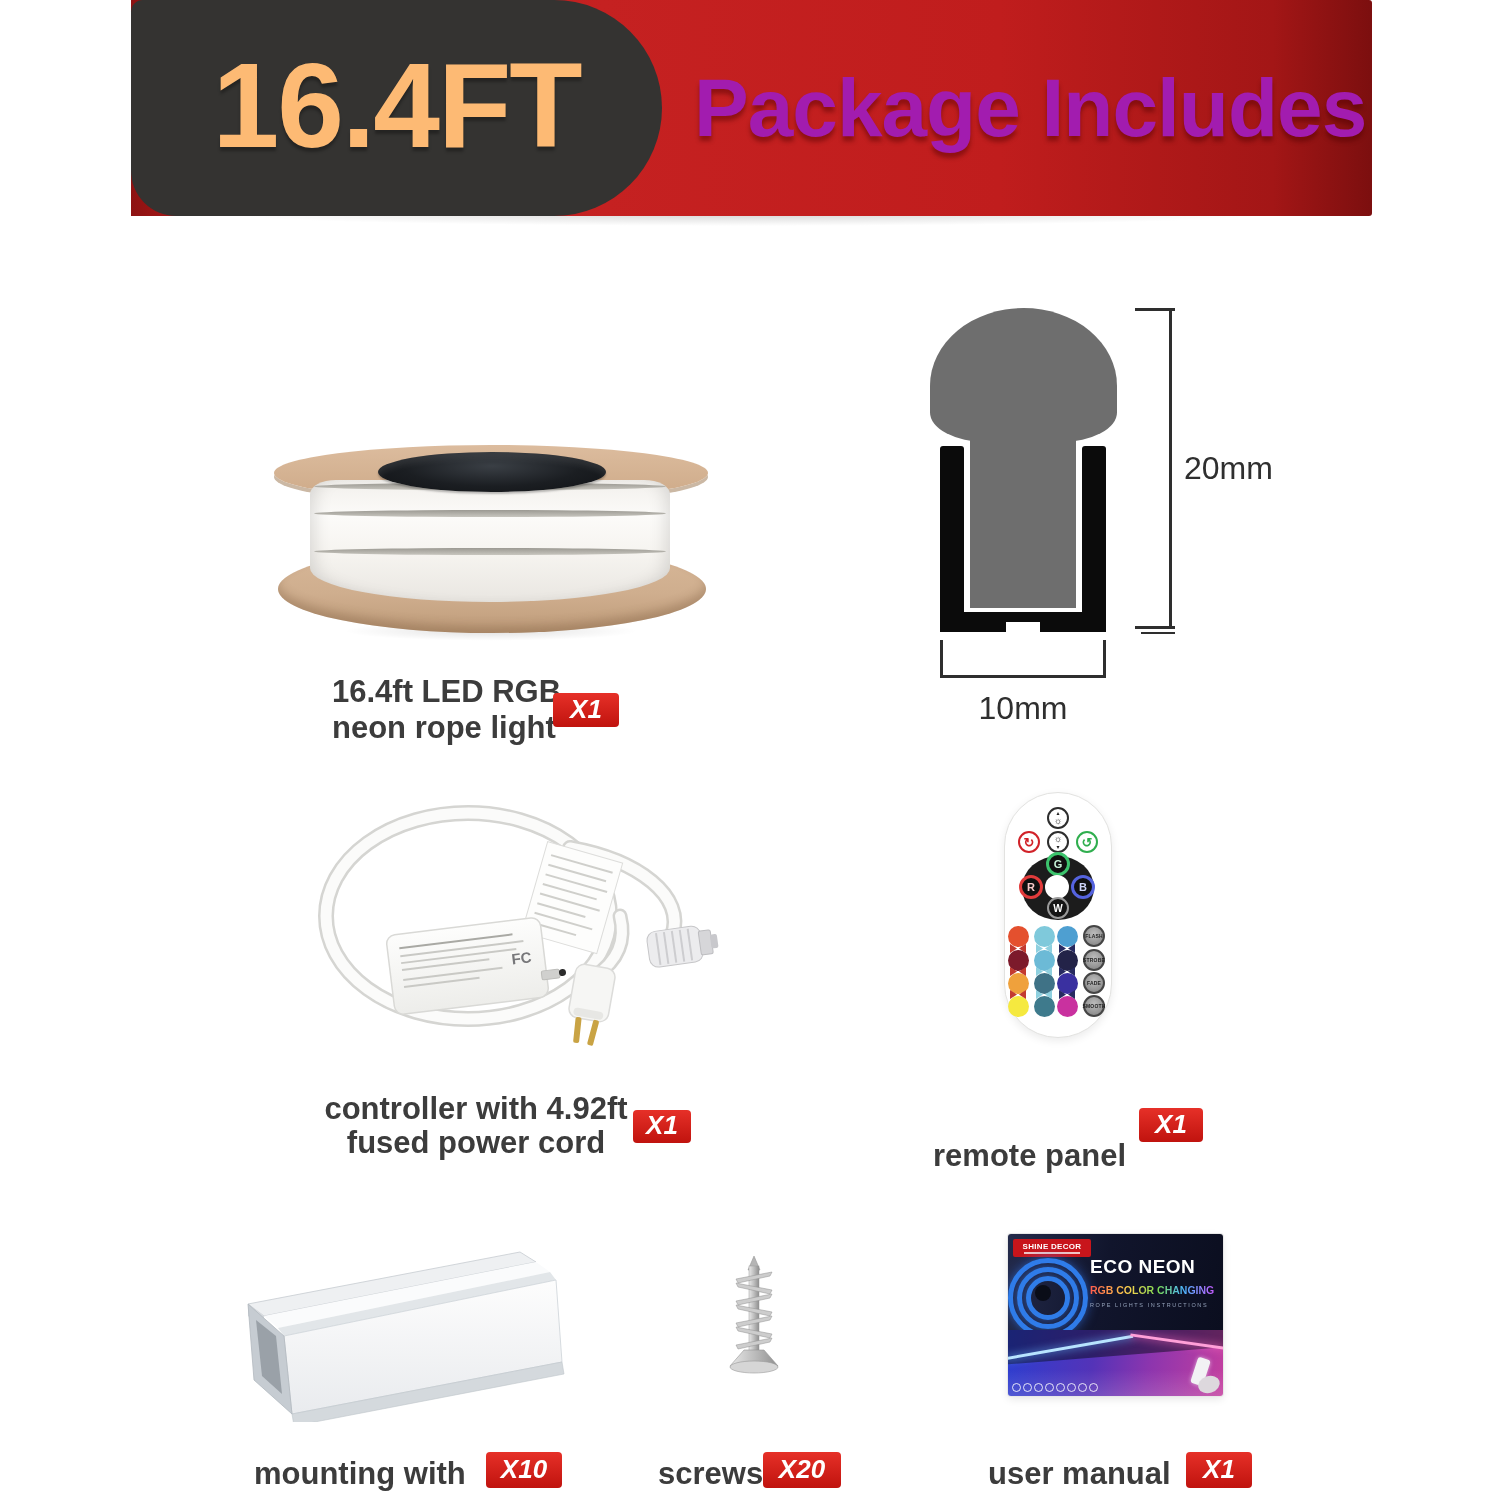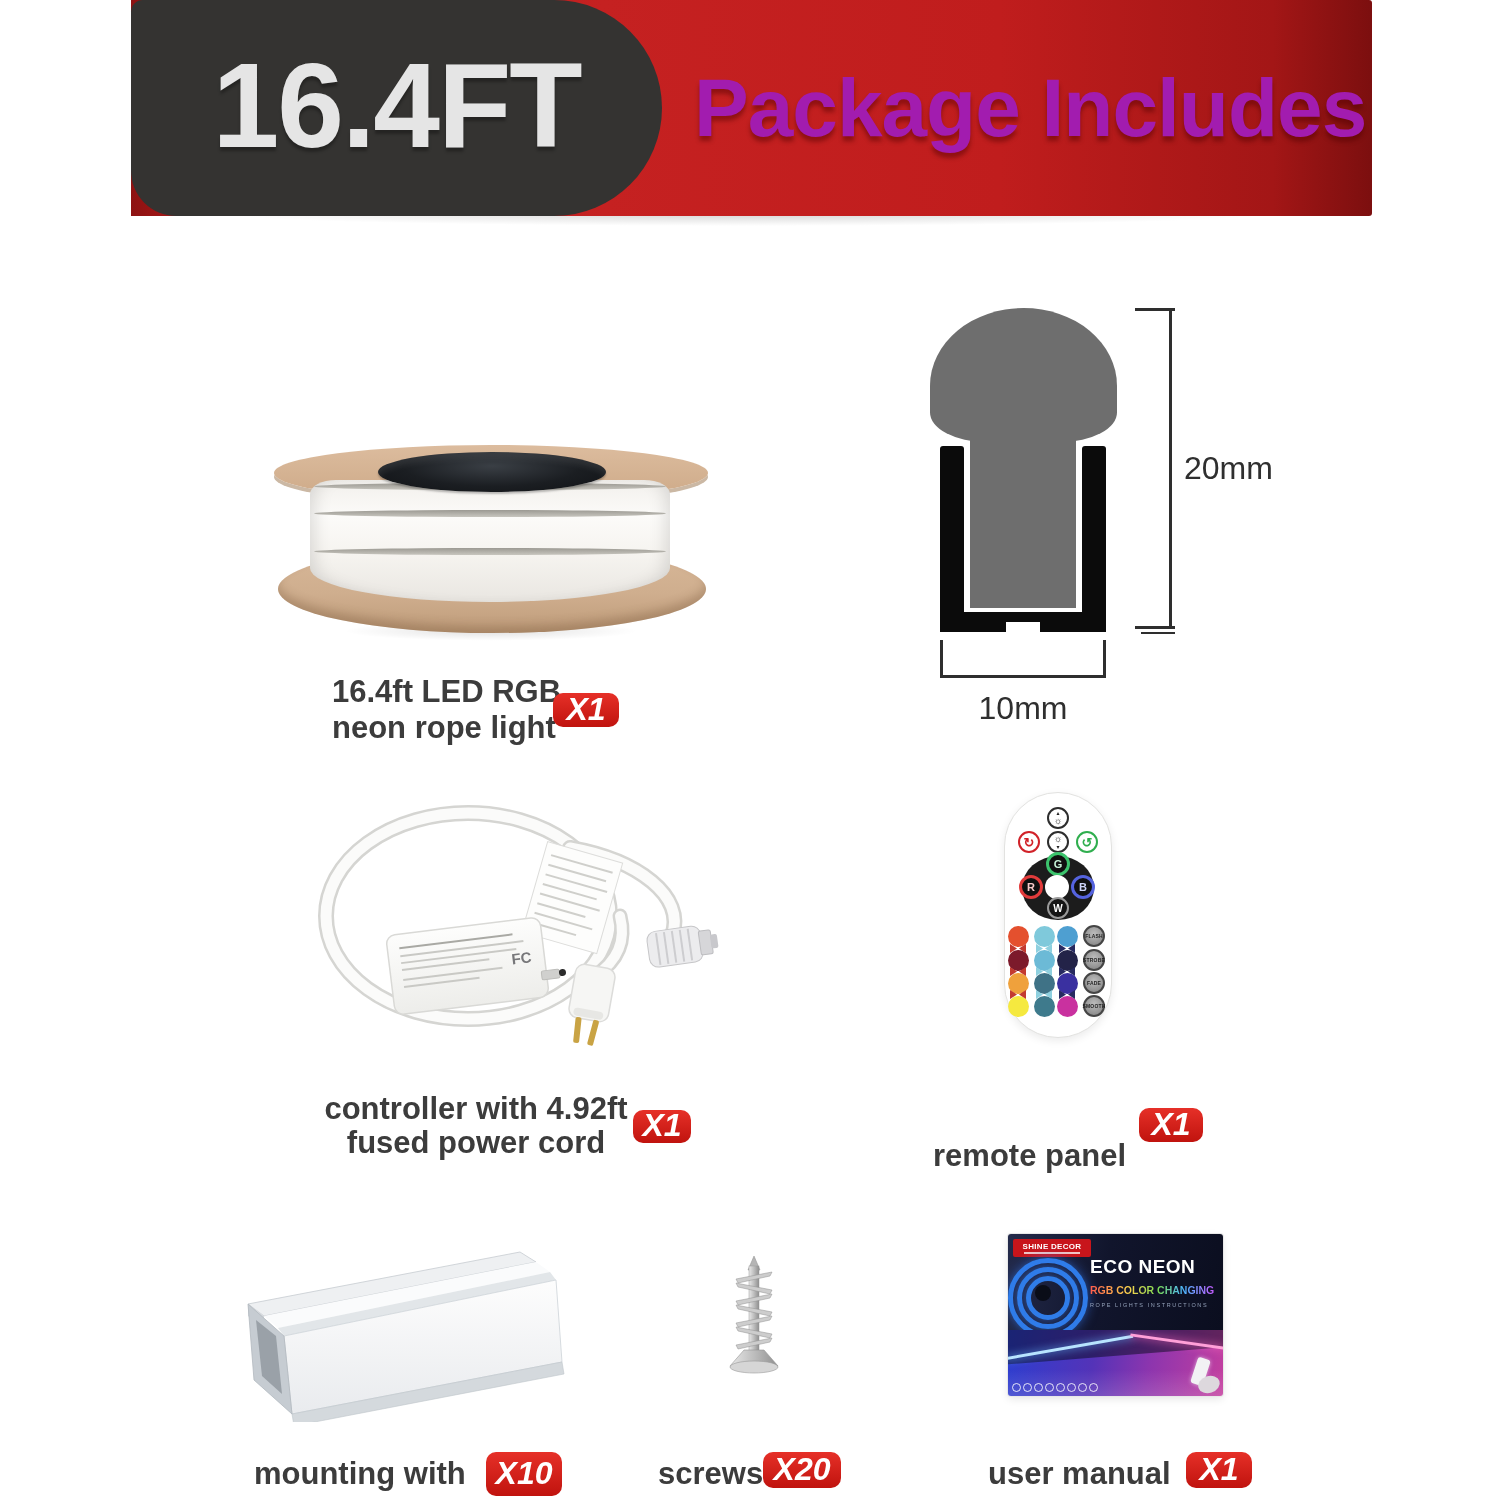--- a/index.html
+++ b/index.html
@@ -6,30 +6,30 @@
   .canvas{position:relative;width:1500px;height:1500px;background:#ffffff;overflow:hidden;
           font-family:"Liberation Sans",sans-serif;color:#3c3c3c;}
 
   
   .hdr-shadow{position:absolute;left:110px;top:214px;width:1270px;height:16px;
     background:radial-gradient(55% 100% at 50% 0,rgba(0,0,0,.16),rgba(0,0,0,0) 75%);}
   .hdr-red{position:absolute;left:131px;top:0;width:1241px;height:216px;border-radius:0 3px 3px 0;
     background:linear-gradient(90deg,#8d1212 0%,#b51a1a 6%,#c52121 38%,#c01d1d 70%,#a31616 92%,#7c0f0f 100%);}
   .hdr-dark{position:absolute;left:131px;top:0;width:531px;height:216px;background:#343331;
     border-radius:12px 110px 110px 46px;display:flex;align-items:center;justify-content:center;}
-  .hdr-size{font-size:120px;font-weight:bold;color:#e5e5e5;letter-spacing:-2px;
+  .hdr-size{font-size:120px;font-weight:bold;color:#fdba74;letter-spacing:-2px;
     text-shadow:0 4px 3px rgba(0,0,0,.30);padding-bottom:6px;}
   .hdr-title{position:absolute;left:662px;top:0;width:720px;height:216px;display:flex;align-items:center;
     font-size:82px;font-weight:bold;color:#a21caf;letter-spacing:-1px;padding-left:32px;
     text-shadow:0 5px 4px rgba(80,0,0,.45);}
 
   
   .badge{position:absolute;display:flex;align-items:center;justify-content:center;
-    background:linear-gradient(180deg,#e63028,#c0130e);border-radius:10px;color:#fff;
-    font-weight:bold;font-style:italic;font-size:32px;padding-bottom:2px;box-sizing:border-box;}
+    background:linear-gradient(180deg,#e63028,#c0130e);border-radius:4px;color:#fff;
+    font-weight:bold;font-style:italic;font-size:26px;padding-bottom:2px;box-sizing:border-box;}
   .cap{position:absolute;font-weight:bold;color:#3c3c3c;font-size:31px;line-height:36px;}
   .cap .cl{white-space:nowrap;margin-left:12px;}
 
   
   .spool{position:absolute;left:256px;top:440px;width:460px;height:240px;}
   .sp-shadow{position:absolute;left:40px;top:178px;width:390px;height:26px;
     background:radial-gradient(50% 50% at 50% 50%,rgba(0,0,0,.12),rgba(0,0,0,0) 75%);}
   .fl-bot{position:absolute;left:22px;top:105px;width:428px;height:88px;border-radius:50%;
     background:linear-gradient(180deg,#d8b899 0%,#cfae8e 55%,#bf9c7a 100%);
     box-shadow:inset 0 -7px 10px rgba(90,60,30,.25);}
@@ -347,21 +347,21 @@
     <polygon points="10,62 26,74 26,86 10,74" fill="#d6dade"></polygon>
     <polygon points="26,74 298,20 312,30 40,86" fill="#fafbfc"></polygon>
     <polygon points="40,86 312,30 318,38 46,94" fill="#e2e6e9"></polygon>
     <polygon points="46,94 318,38 324,120 54,172" fill="url(#gradFront)" stroke="#cdd3d8" stroke-width="0.8"></polygon>
     <polygon points="54,172 324,120 326,132 56,184" fill="#d4d9dd" stroke="#c0c6cb" stroke-width="0.6"></polygon>
     <polygon points="10,62 46,94 54,172 16,138" fill="#c6ccd2" stroke="#b2b9bf" stroke-width="0.8"></polygon>
     <polygon points="18,78 38,94 44,152 24,134" fill="#9aa1a8"></polygon>
   </svg>
 
   <div class="cap" style="left:254px;top:1456px;">mounting with</div>
-  <div class="badge" style="left:486px;top:1452px;width:76px;height:44px;">X10</div>
+  <div class="badge" style="left:486px;top:1452px;width:76px;height:36px;">X10</div>
 
   <svg class="screw-svg" width="64" height="126" viewBox="0 0 64 126">
     <defs>
       <linearGradient id="metal" x1="0" y1="0" x2="1" y2="0">
         <stop offset="0" stop-color="#e8e8e8"></stop>
           <stop offset=".5" stop-color="#bdbdbd"></stop>
           <stop offset="1" stop-color="#8f8f8f"></stop>
       </linearGradient>
     </defs>
     <polygon points="32,2 26,16 38,16" fill="#b5b5b5" stroke="#8d8d8d" stroke-width="0.5"></polygon>

